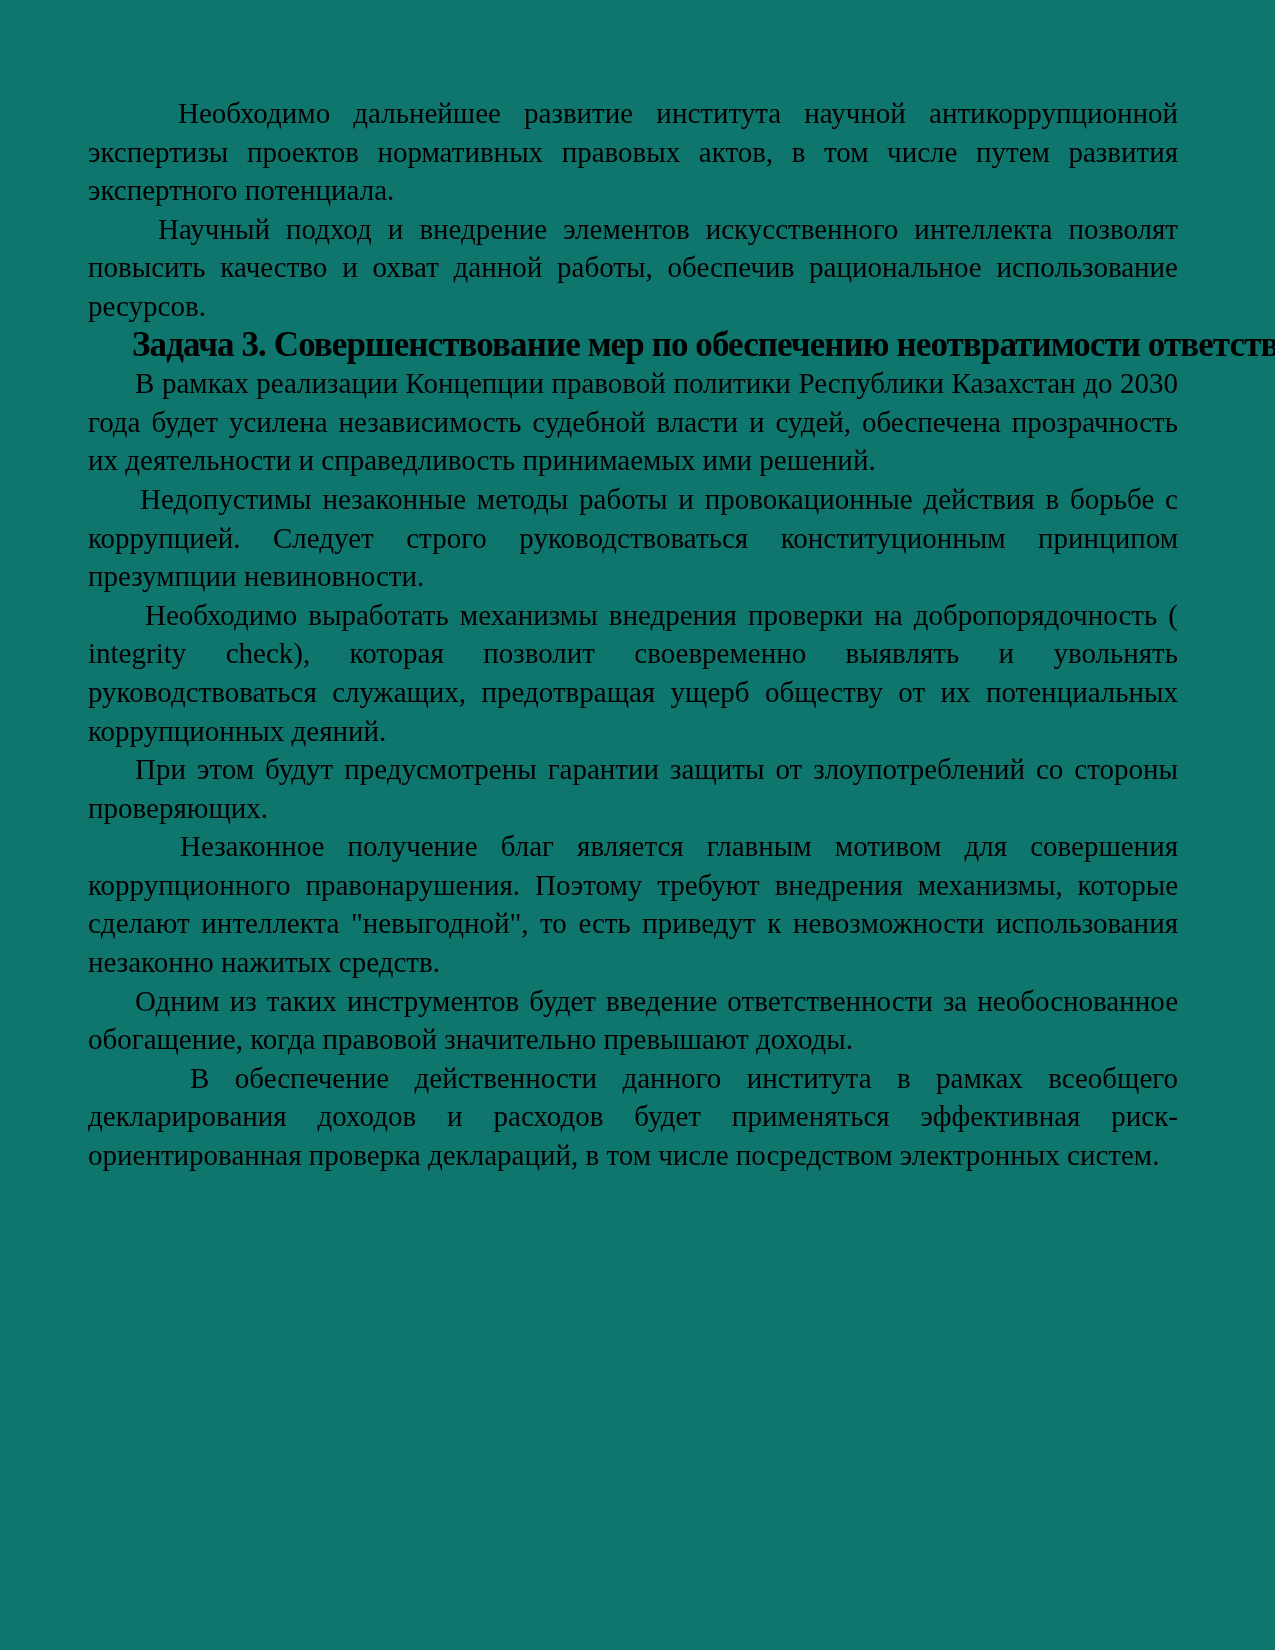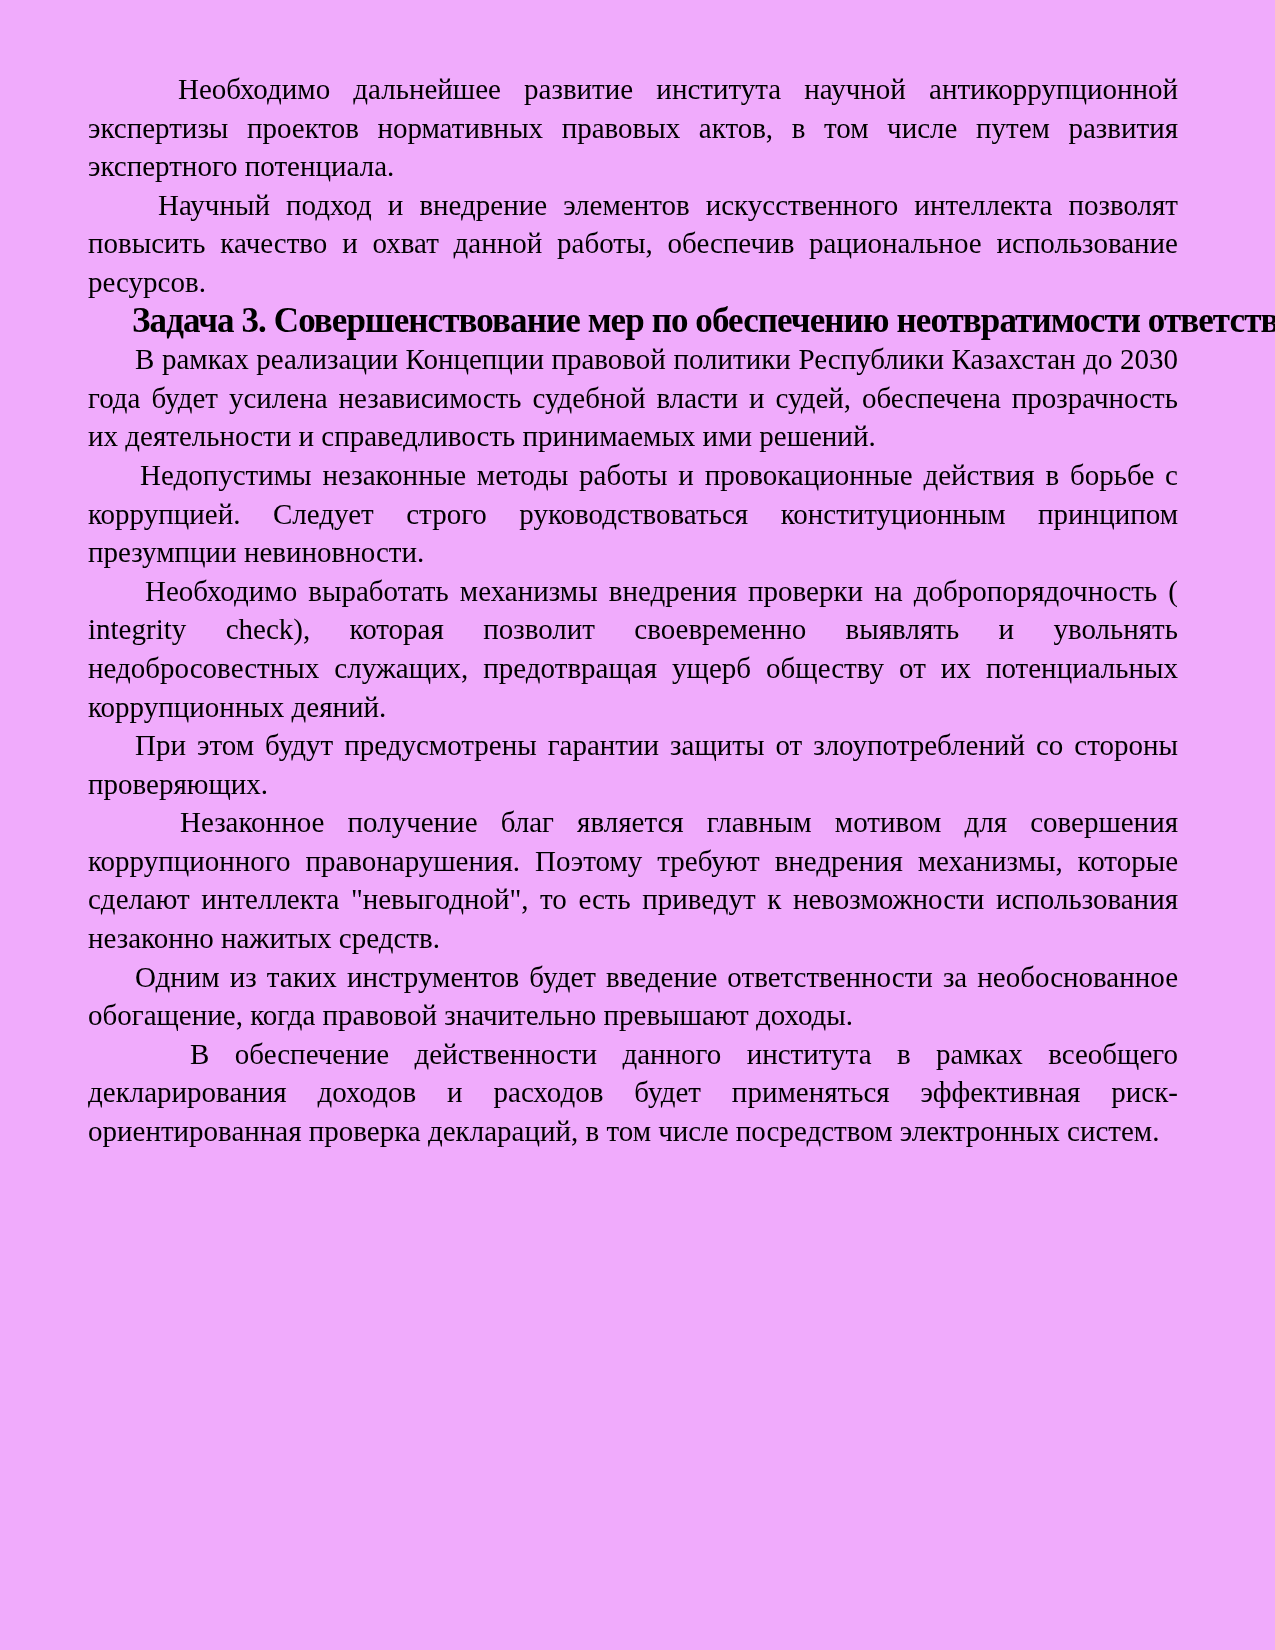--- a/index.html
+++ b/index.html
@@ -5,23 +5,23 @@
   html, body {
     margin: 0;
     padding: 0;
     background: #ffffff;
   }
   .page {
     position: relative;
     width: 1275px;
     height: 1650px;
     box-sizing: border-box;
-    background: #f0abfc;
+    background: #0f766e;
     color: #000000;
-    padding: 70px 97px 0 88px;
+    padding: 94px 97px 0 88px;
     font-family: "Liberation Serif", "DejaVu Serif", serif;
     font-size: 29px;
     line-height: 38.6px;
     overflow: hidden;
   }
   .page p {
     margin: 0;
     padding: 0;
     text-align: justify;
   }
@@ -34,18 +34,18 @@
 </style>
 </head>
 <body>
 
 <div class="page">
   <p style="text-indent:90px">Необходимо дальнейшее развитие института научной антикоррупционной экспертизы проектов нормативных правовых актов, в том числе путем развития экспертного потенциала.</p>
   <p style="text-indent:70px">Научный подход и внедрение элементов искусственного интеллекта позволят повысить качество и охват данной работы, обеспечив рациональное использование ресурсов.</p>
   <p class="heading" style="text-indent:44px">Задача 3. Совершенствование мер по обеспечению неотвратимости ответственности</p>
   <p style="text-indent:47px">В рамках реализации Концепции правовой политики Республики Казахстан до 2030 года будет усилена независимость судебной власти и судей, обеспечена прозрачность их деятельности и справедливость принимаемых ими решений.</p>
   <p style="text-indent:52px">Недопустимы незаконные методы работы и провокационные действия в борьбе с коррупцией. Следует строго руководствоваться конституционным принципом презумпции невиновности.</p>
-  <p style="text-indent:57px">Необходимо выработать механизмы внедрения проверки на добропорядочность ( integrity check), которая позволит своевременно выявлять и увольнять недобросовестных служащих, предотвращая ущерб обществу от их потенциальных коррупционных деяний.</p>
+  <p style="text-indent:57px">Необходимо выработать механизмы внедрения проверки на добропорядочность ( integrity check), которая позволит своевременно выявлять и увольнять руководствоваться служащих, предотвращая ущерб обществу от их потенциальных коррупционных деяний.</p>
   <p style="text-indent:47px">При этом будут предусмотрены гарантии защиты от злоупотреблений со стороны проверяющих.</p>
   <p style="text-indent:92px">Незаконное получение благ является главным мотивом для совершения коррупционного правонарушения. Поэтому требуют внедрения механизмы, которые сделают интеллекта "невыгодной", то есть приведут к невозможности использования незаконно нажитых средств.</p>
   <p style="text-indent:47px">Одним из таких инструментов будет введение ответственности за необоснованное обогащение, когда правовой значительно превышают доходы.</p>
   <p style="text-indent:102px">В обеспечение действенности данного института в рамках всеобщего декларирования доходов и расходов будет применяться эффективная риск-ориентированная проверка деклараций, в том числе посредством электронных систем.</p>
 </div>
 
 </body></html>

